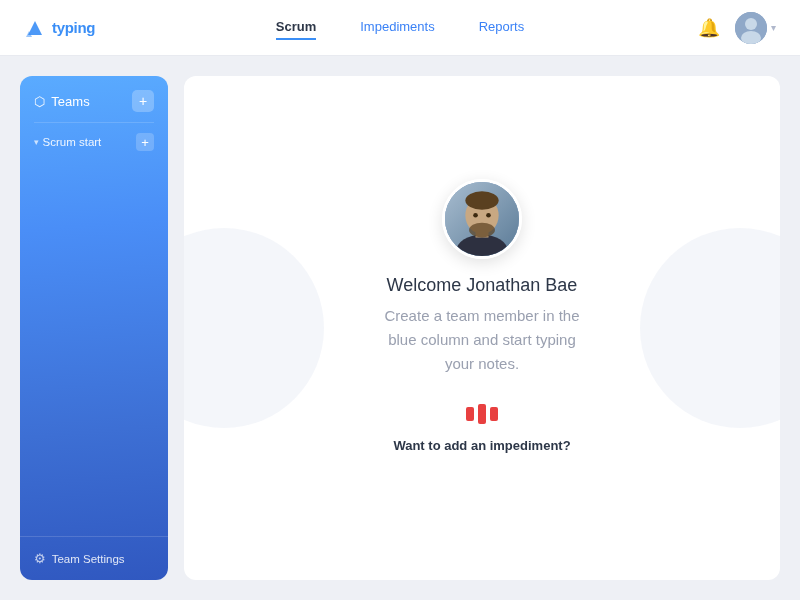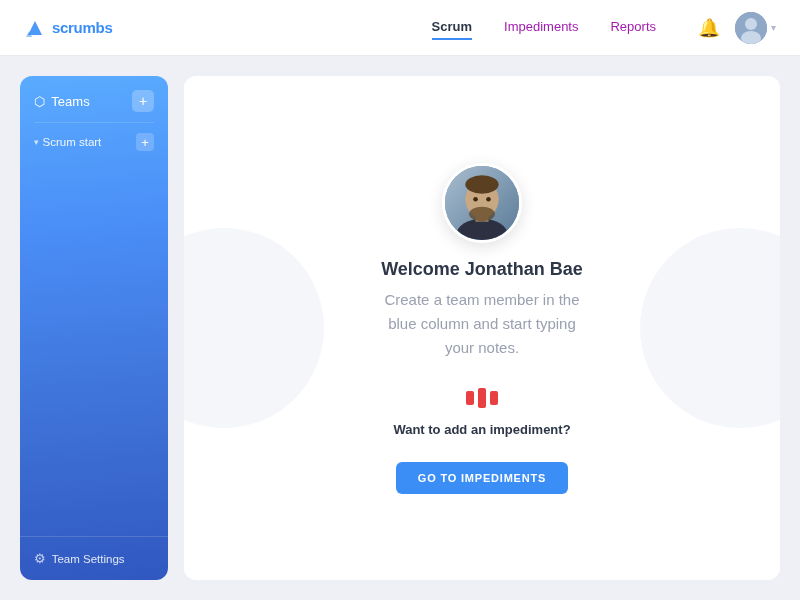--- a/index.html
+++ b/index.html
@@ -34,26 +34,26 @@
     }
     .logo-text {
       font-size: 15px;
       font-weight: 700;
       color: #3a8ef6;
       letter-spacing: -0.3px;
     }
     .nav {
       flex: 1;
       display: flex;
-      justify-content: flex-end;
-      gap: 32px;
+      justify-content: center;
+      gap: 44px;
     }
     .nav-item {
       font-size: 13px;
-      color: #a21caf;
+      color: #3b82f6;
       cursor: pointer;
       padding: 4px 0;
       border-bottom: 2px solid transparent;
     }
     .nav-item.active {
       color: #2d3748;
       font-weight: 600;
       border-bottom: 2px solid #3a8ef6;
     }
     .header-right {
@@ -244,21 +244,21 @@
     }
 
     
     .user-avatar svg {
       width: 80px;
       height: 80px;
     }
 
     .welcome-title {
       font-size: 18px;
-      font-weight: 700;
+      font-weight: 400;
       color: #2d3748;
       margin-bottom: 8px;
     }
     .welcome-subtitle {
       font-size: 15px;
       color: #9aa0b0;
       text-align: center;
       line-height: 1.6;
       max-width: 200px;
       margin-bottom: 28px;
@@ -312,21 +312,21 @@
   </style>
 </head>
 <body>
 
 <header class="header">
   <div class="logo-area">
     <svg class="logo-icon" viewBox="0 0 22 22" fill="none">
       <polygon points="4,18 11,4 18,18" fill="#3a8ef6" opacity="0.9"></polygon>
       <polygon points="2,20 8,20 5,14" fill="#3a8ef6" opacity="0.5"></polygon>
     </svg>
-    <span class="logo-text">scrumbs</span>
+    <span class="logo-text">typing</span>
   </div>
 
   <nav class="nav">
     <span class="nav-item active">Scrum</span>
     <span class="nav-item">Impediments</span>
     <span class="nav-item">Reports</span>
   </nav>
 
   <div class="header-right">
     <span class="bell-icon">🔔</span>
@@ -409,17 +409,16 @@
       <p class="welcome-subtitle">Create a team member in the blue column and start typing your notes.</p>
 
       <div class="impediment-icon-area">
         <div class="imp-bar"></div>
         <div class="imp-bar"></div>
         <div class="imp-bar"></div>
       </div>
 
       <p class="impediment-label">Want to add an impediment?</p>
 
-      <button class="go-button">GO TO IMPEDIMENTS</button>
     </div>
   </main>
 
 </div>
 
 </body></html>

